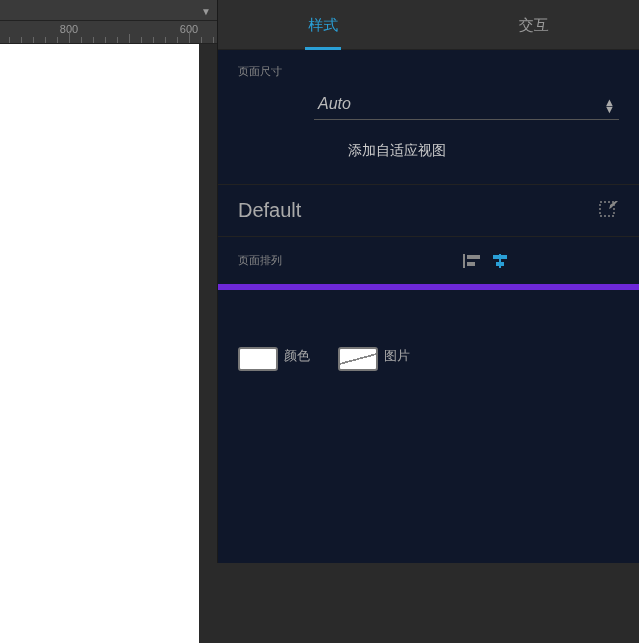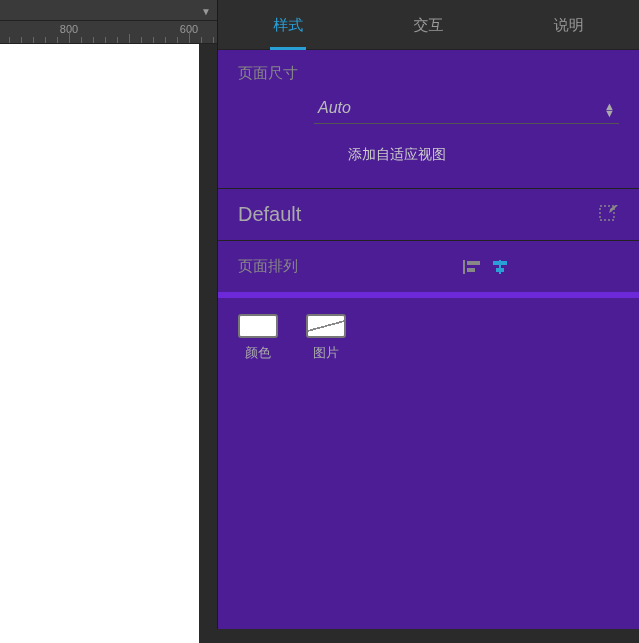--- a/index.html
+++ b/index.html
@@ -53,22 +53,22 @@
       transform: translateX(-50%);
     }
     .canvas {
       width: 199px;
       height: calc(643px - 44px);
       background: #fff;
       margin-left: 0;
     }
     .panel {
       flex: 1;
-      height: 629px;
-      background: #4c1d95;
+      height: 563px;
+      background: #0f172a;
       border-left: 1px solid #1a1a1a;
       display: flex;
       flex-direction: column;
     }
     .tabs {
       height: 50px;
       display: flex;
       align-items: center;
       border-bottom: 1px solid #222;
       background: #2e2e2e;
@@ -94,21 +94,21 @@
       transform: translateX(-50%);
       width: 36px;
       height: 3px;
       background: #2a9fd6;
     }
     .section {
       padding: 14px 20px;
       border-bottom: 1px solid #222;
     }
     .section-label {
-      font-size: 15px;
+      font-size: 11px;
       color: #888;
     }
     .select-box {
       margin: 10px 0 0 76px;
       border-bottom: 1px solid #555;
       padding: 6px 4px;
       font-size: 16px;
       color: #bbb;
       display: flex;
       justify-content: space-between;
@@ -168,24 +168,24 @@
     .fill-row .section-label {
       width: 218px;
       margin-left: 0;
     }
     .fill-options-wrap {
       display: flex;
       gap: 28px;
     }
     .fill-opt {
       display: flex;
-      flex-direction: column;
-      align-items: center;
+      flex-direction: row;
       gap: 6px;
       cursor: pointer;
+      margin-top: 41px;
     }
     .fill-swatch {
       width: 40px;
       height: 24px;
       border: 2px solid #777;
       border-radius: 3px;
       background: #fff;
     }
     .fill-swatch.img {
       background: linear-gradient(165deg, #fff 0%, #fff 47%, #888 47%, #888 53%, #fff 53%, #fff 100%);
@@ -224,21 +224,20 @@
     <div class="ruler-tick-minor" style="left:201px"></div>
     <div class="ruler-tick-minor" style="left:213px"></div>
   </div>
   <div class="canvas"></div>
 </div>
 
 <div class="panel">
   <div class="tabs">
     <div class="tab active">样式</div>
     <div class="tab">交互</div>
-    <div class="tab">说明</div>
   </div>
 
   <div class="section">
     <div class="section-label">页面尺寸</div>
     <div class="select-box">
       <span>Auto</span>
       <span class="select-arrows">▲<br>▼</span>
     </div>
     <a class="link">添加自适应视图</a>
   </div>

